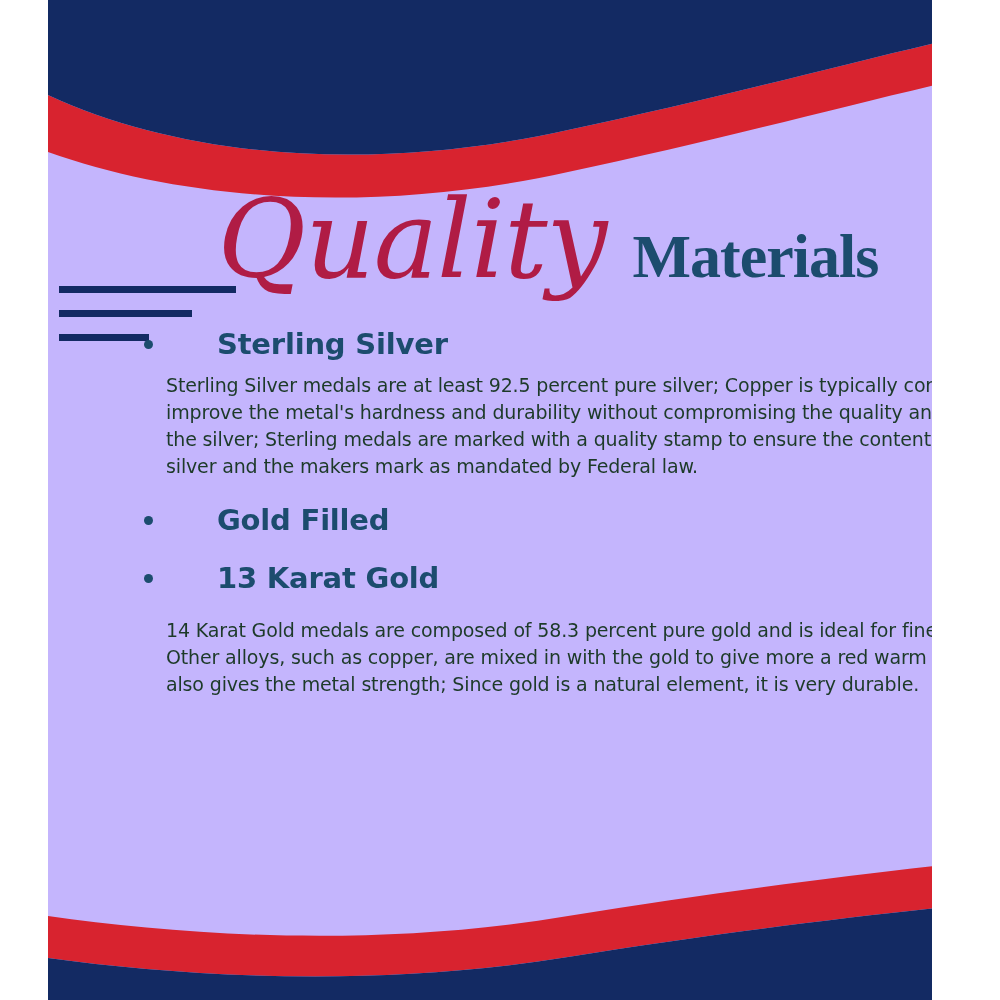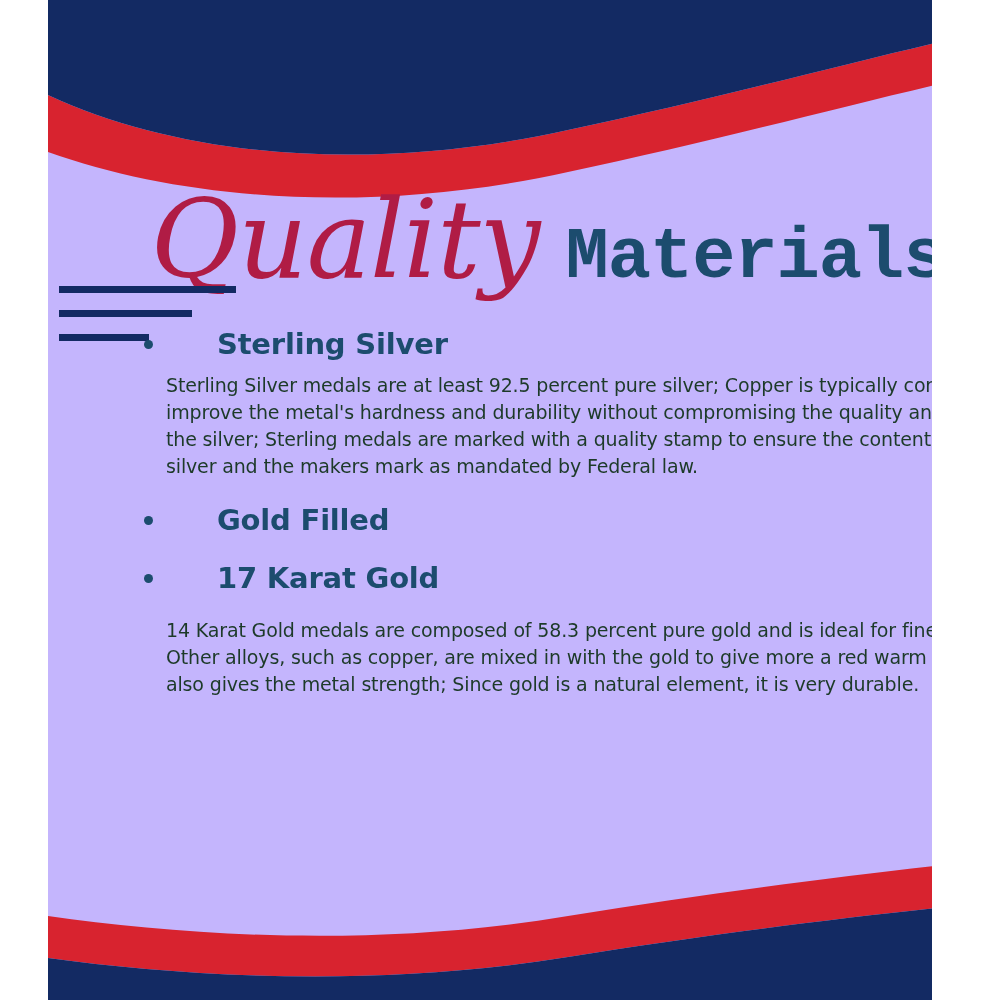--- a/index.html
+++ b/index.html
@@ -43,23 +43,23 @@
   .title-script {
     font-family: "DejaVu Serif", "Liberation Serif", serif;
     font-style: italic;
     font-weight: 400;
     font-size: 108px;
     line-height: 1;
     color: #b01c45;
     letter-spacing: -1px;
   }
   .title-plain {
-    font-family: Liberation Mono, monospace;
+    font-family: Liberation Serif, serif;
     font-weight: 700;
-    font-size: 72px;
+    font-size: 62px;
     line-height: 1;
     color: #1c4c6e;
     margin-left: 26px;
     letter-spacing: -1px;
   }
 
   
   .rules {
     position: absolute;
     left: 11px;
@@ -160,19 +160,19 @@
     <div class="section sec-gold">
       <h2 class="section-heading">
         <span class="bullet-dot"></span>
         <span>Gold Filled</span>
       </h2>
     </div>
 
     <div class="section sec-karat">
       <h2 class="section-heading">
         <span class="bullet-dot"></span>
-        <span>17 Karat Gold</span>
+        <span>13 Karat Gold</span>
       </h2>
       <p class="section-body">14 Karat Gold medals are composed of 58.3 percent pure gold and is ideal for fine jewelry; Other alloys, such as copper, are mixed in with the gold to give more a red warm hue; This also gives the metal strength; Since gold is a natural element, it is very durable.</p>
     </div>
 
   </div>
 </div>
 
 </body></html>

